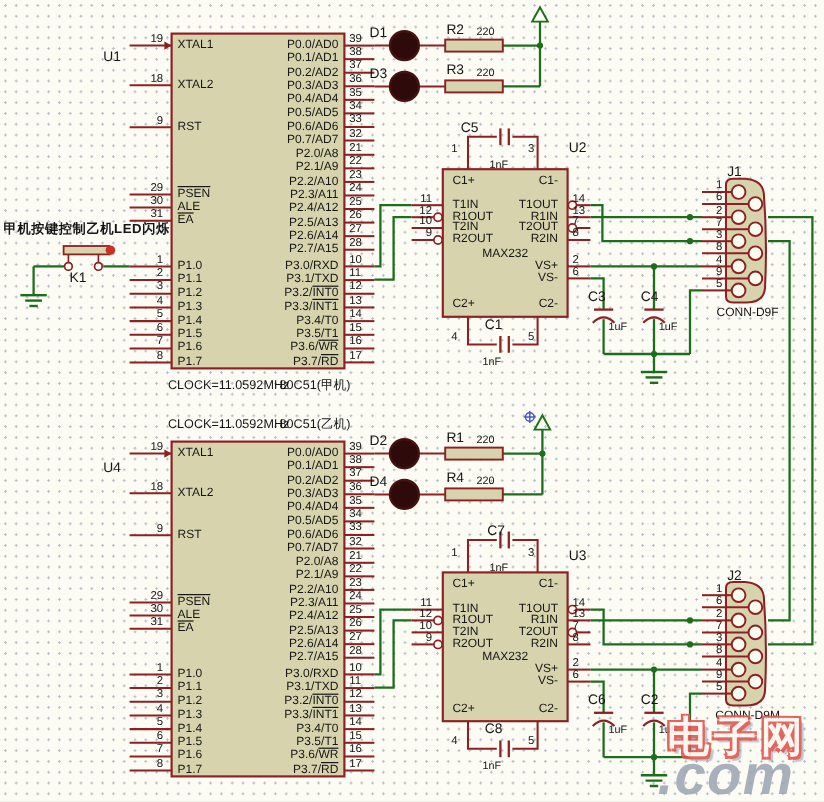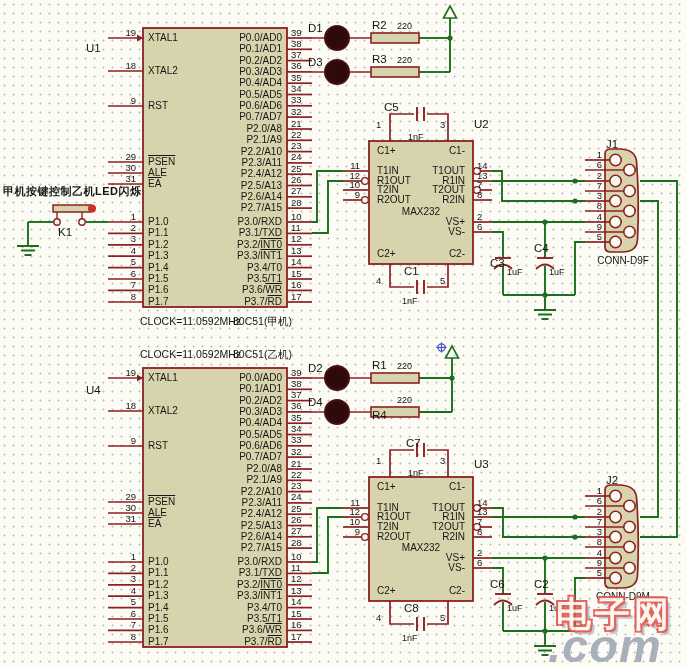--- a/index.html
+++ b/index.html
@@ -533,23 +533,23 @@
     <div class="txt ref" style="left: 308px; top: 22px;">D1</div>
     <div class="txt ref" style="left: 372px; top: 19px;">R2</div>
     <div class="txt small" style="left: 397px; top: 22px;">220</div>
     <div class="txt ref" style="left: 308px; top: 56px;">D3</div>
     <div class="txt ref" style="left: 372px; top: 53px;">R3</div>
     <div class="txt small" style="left: 397px; top: 56px;">220</div>
     <div class="txt ref" style="left: 308px; top: 362px;">D2</div>
     <div class="txt ref" style="left: 372px; top: 359px;">R1</div>
     <div class="txt small" style="left: 397px; top: 362px;">220</div>
     <div class="txt ref" style="left: 308px; top: 396px;">D4</div>
-    <div class="txt ref" style="left: 372px; top: 393px; margin-top: 16px;">R4</div>
+    <div class="txt ref" style="left: 372px; top: 393px;">R4</div>
     <div class="txt small" style="left: 397px; top: 396px;">220</div>
-    <div class="txt ref" style="left: 490px; top: 257px;">C3</div>
+    <div class="txt ref" style="left: 490px; top: 242px;">C3</div>
     <div class="txt small" style="left: 507px; top: 268px;">1uF</div>
     <div class="txt ref" style="left: 534px; top: 242px;">C4</div>
     <div class="txt small" style="left: 549px; top: 268px;">1uF</div>
     <div class="txt ref" style="left: 490px; top: 578px;">C6</div>
     <div class="txt small" style="left: 507px; top: 604px;">1uF</div>
     <div class="txt ref" style="left: 534px; top: 578px;">C2</div>
     <div class="txt small" style="left: 549px; top: 604px;">1uF</div>
     <div class="txt ref" style="left: 58px; top: 226px;">K1</div>
     <div class="txt ann" style="left: 3px; top: 186px;">甲机按键控制乙机LED闪烁</div>
   </div>

